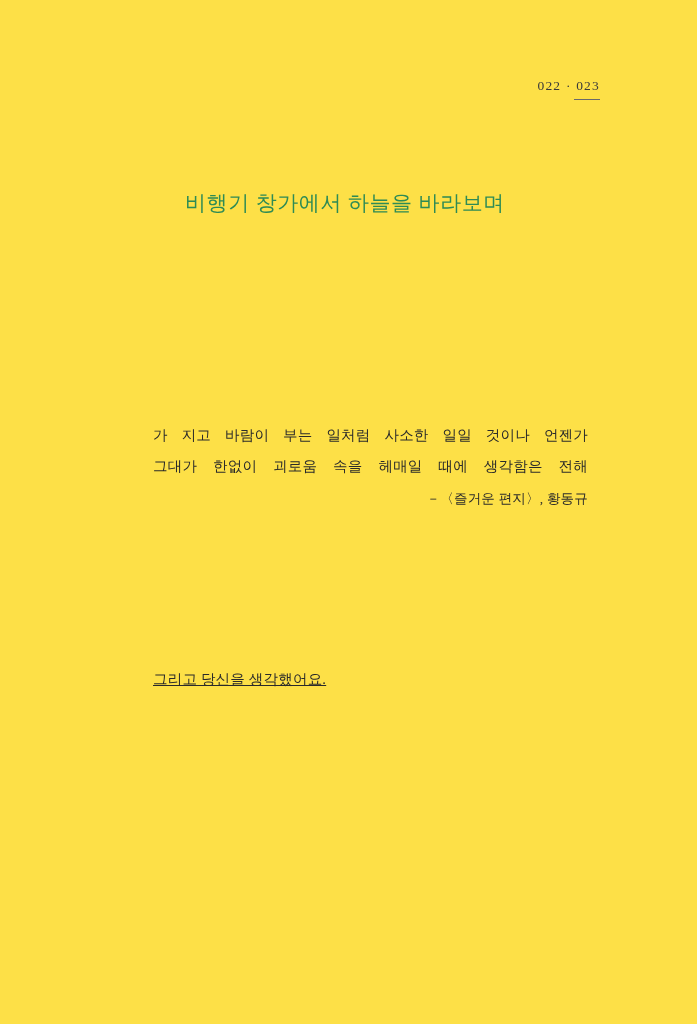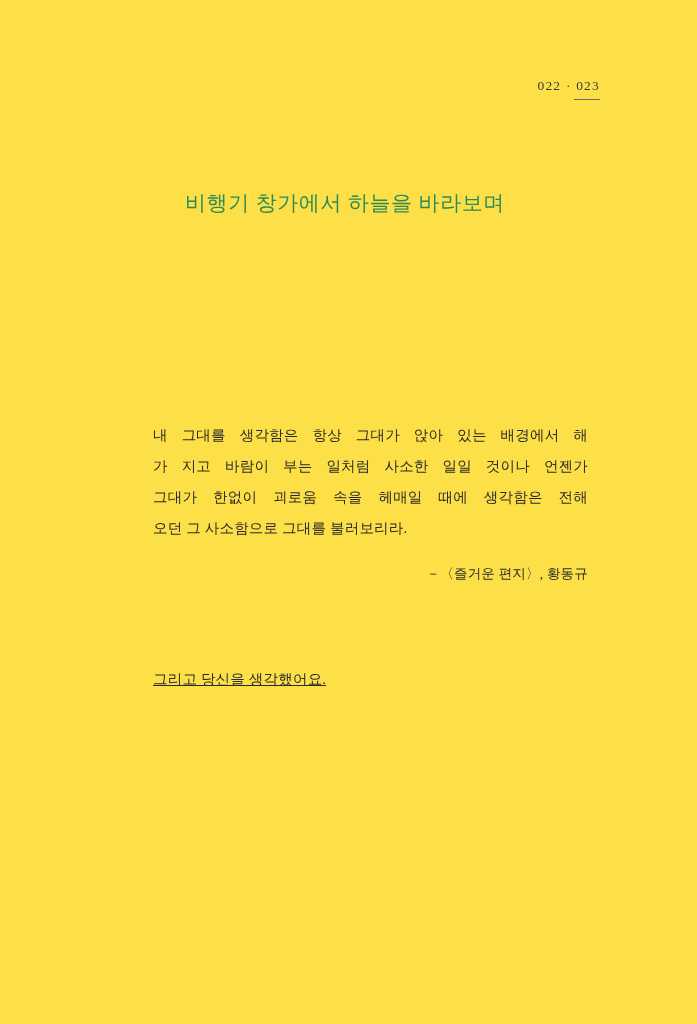--- a/index.html
+++ b/index.html
@@ -73,21 +73,21 @@
     color: #2a2a2a;
     text-align: justify;
     text-align-last: justify;
     letter-spacing: 0.2px;
   }
   .quote-line.last {
     text-align: left;
     text-align-last: left;
   }
   .attribution {
-    margin-top: 21px;
+    margin-top: 8px;
     font-size: 13.5px;
     text-align: right;
     color: #2a2a2a;
     letter-spacing: 0.2px;
   }
 
   
   .closing {
     position: absolute;
     top: 665px;
@@ -108,22 +108,20 @@
   <div class="folio">
     <div class="folio-text">022 · 023</div>
     <div class="folio-rule"></div>
   </div>
 
   <div class="title-block">
     <div class="title-line">비행기 창가에서 하늘을 바라보며</div>
   </div>
 
   <div class="quote-block">
-    <div class="quote-line">내 그대를 생각함은 항상 그대가 앉아 있는 배경에서 해</div>
     <div class="quote-line">가 지고 바람이 부는 일처럼 사소한 일일 것이나 언젠가</div>
     <div class="quote-line">그대가 한없이 괴로움 속을 헤매일 때에 생각함은 전해</div>
-    <div class="quote-line last">오던 그 사소함으로 그대를 불러보리라.</div>
     <div class="attribution">－〈즐거운 편지〉, 황동규</div>
   </div>
 
   <div class="closing">그리고 당신을 생각했어요.</div>
 
 </div>
 
 </body></html>

